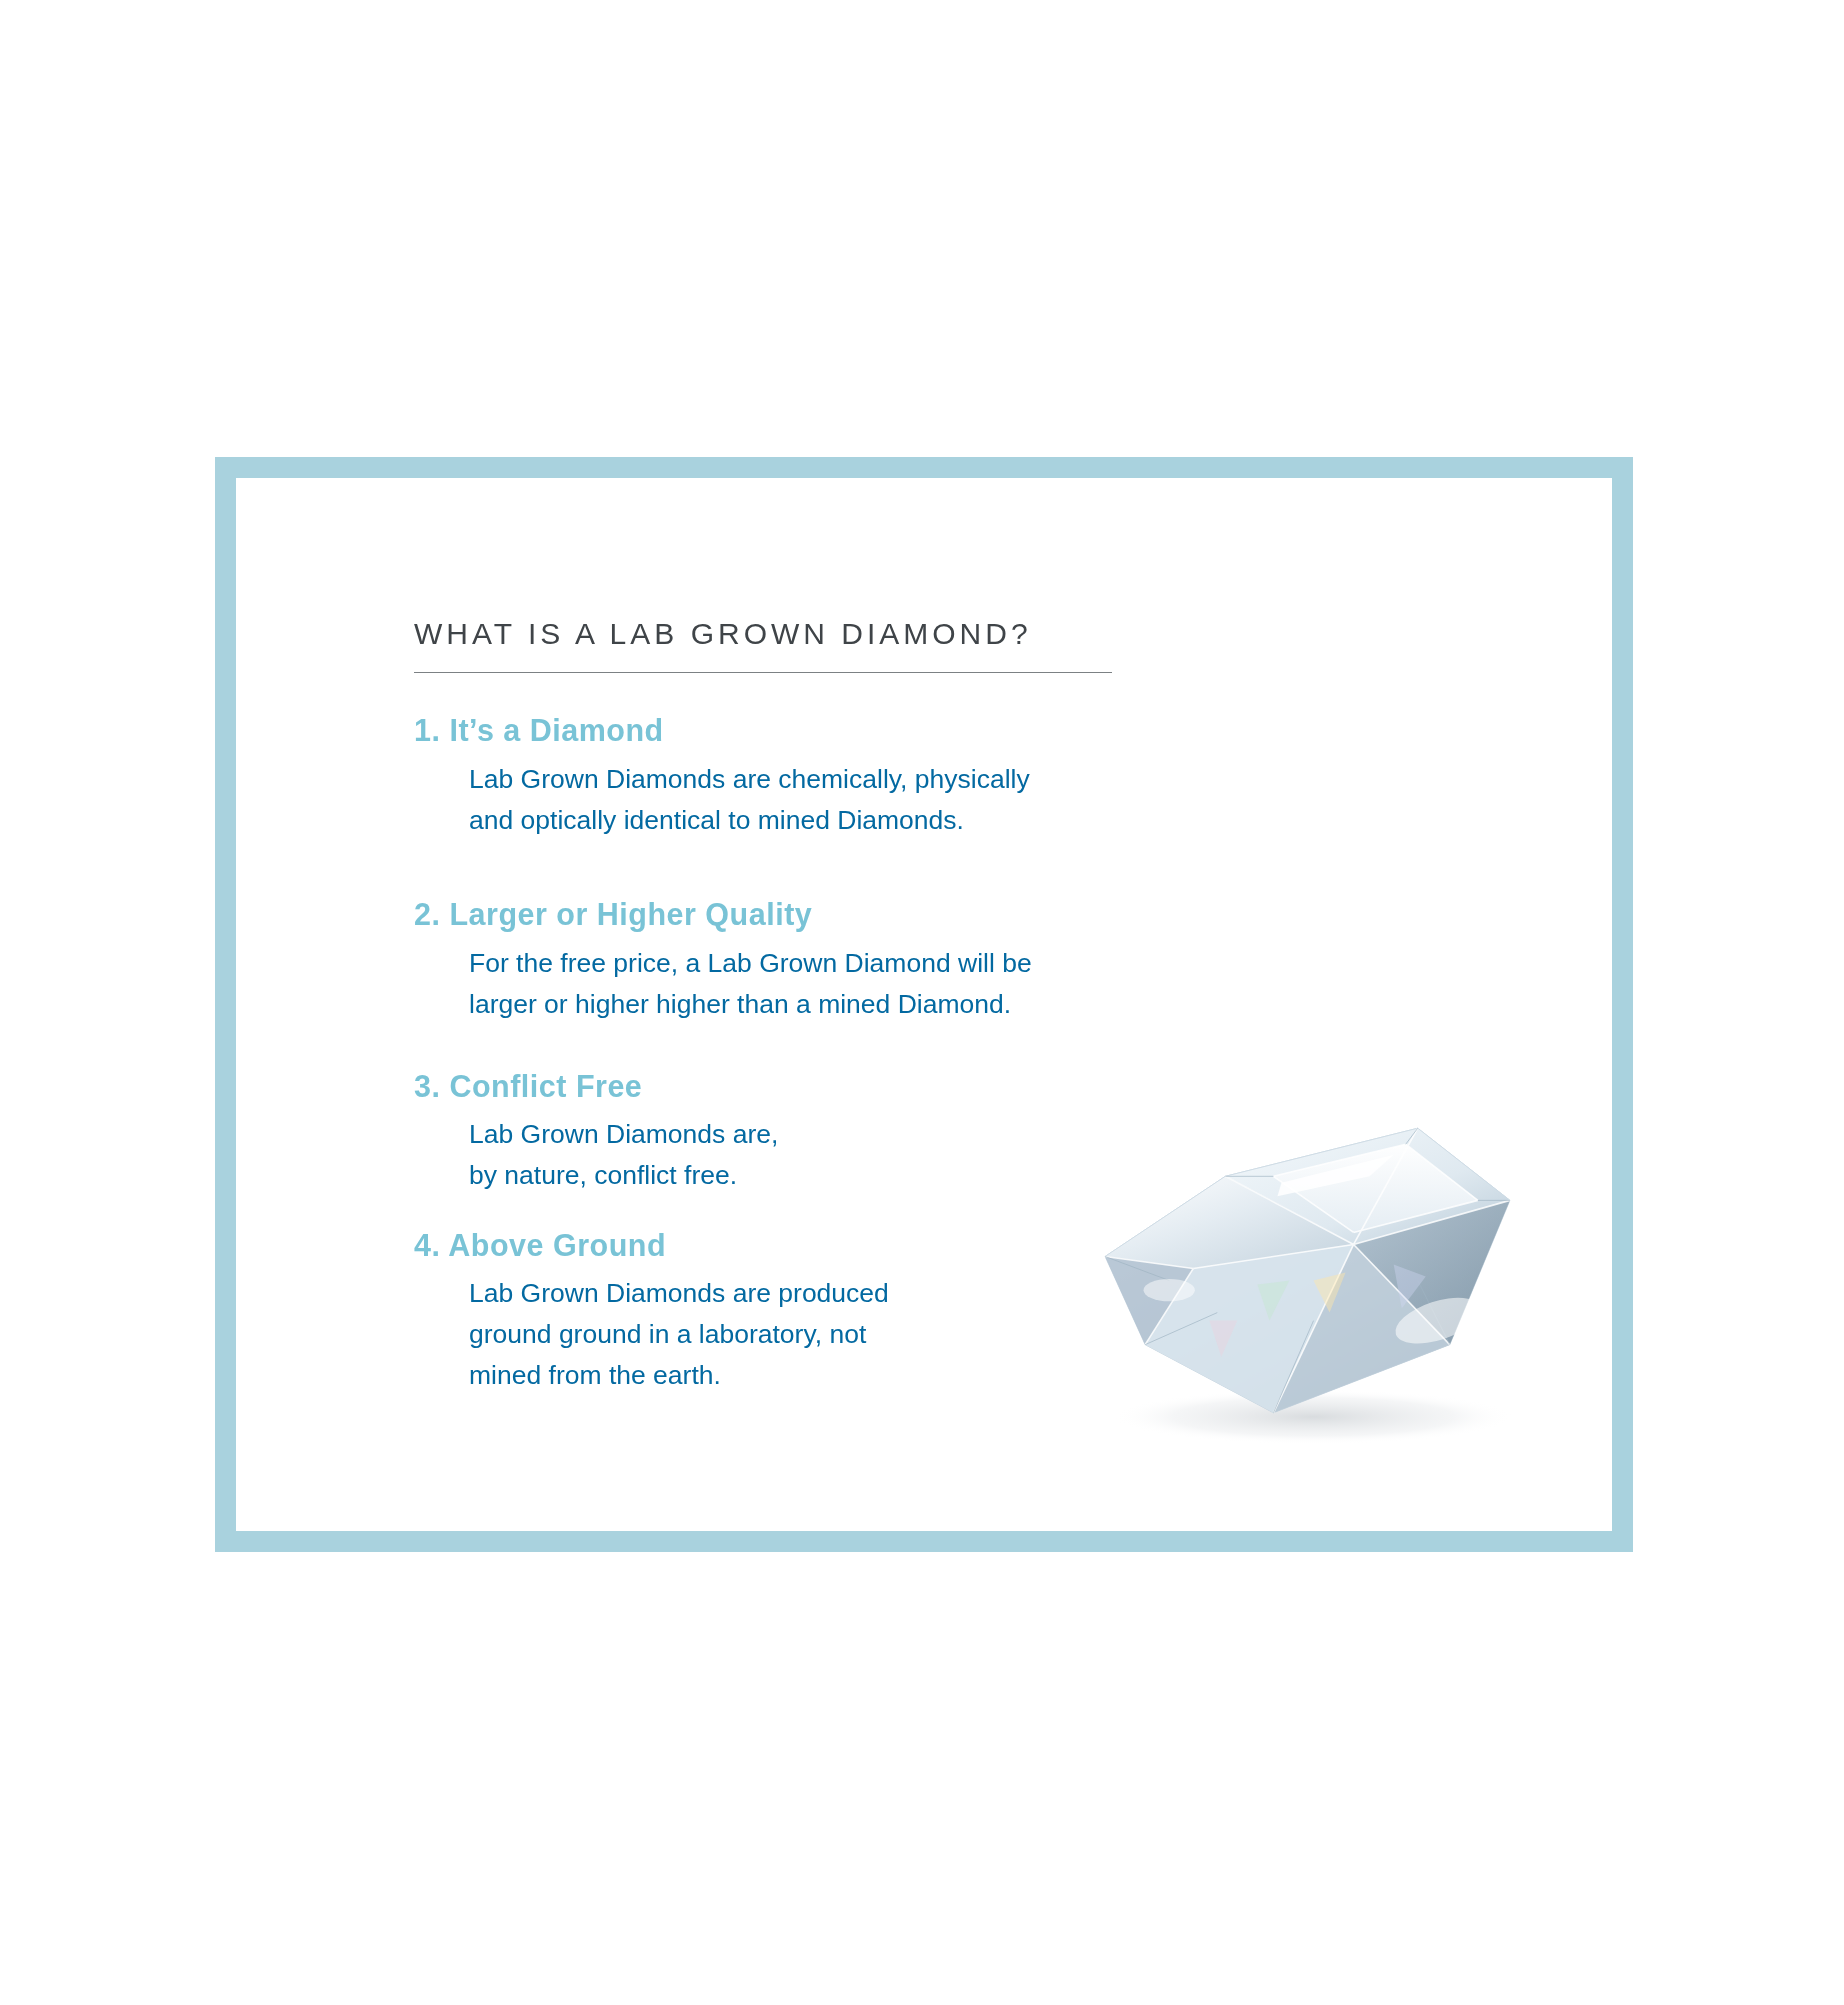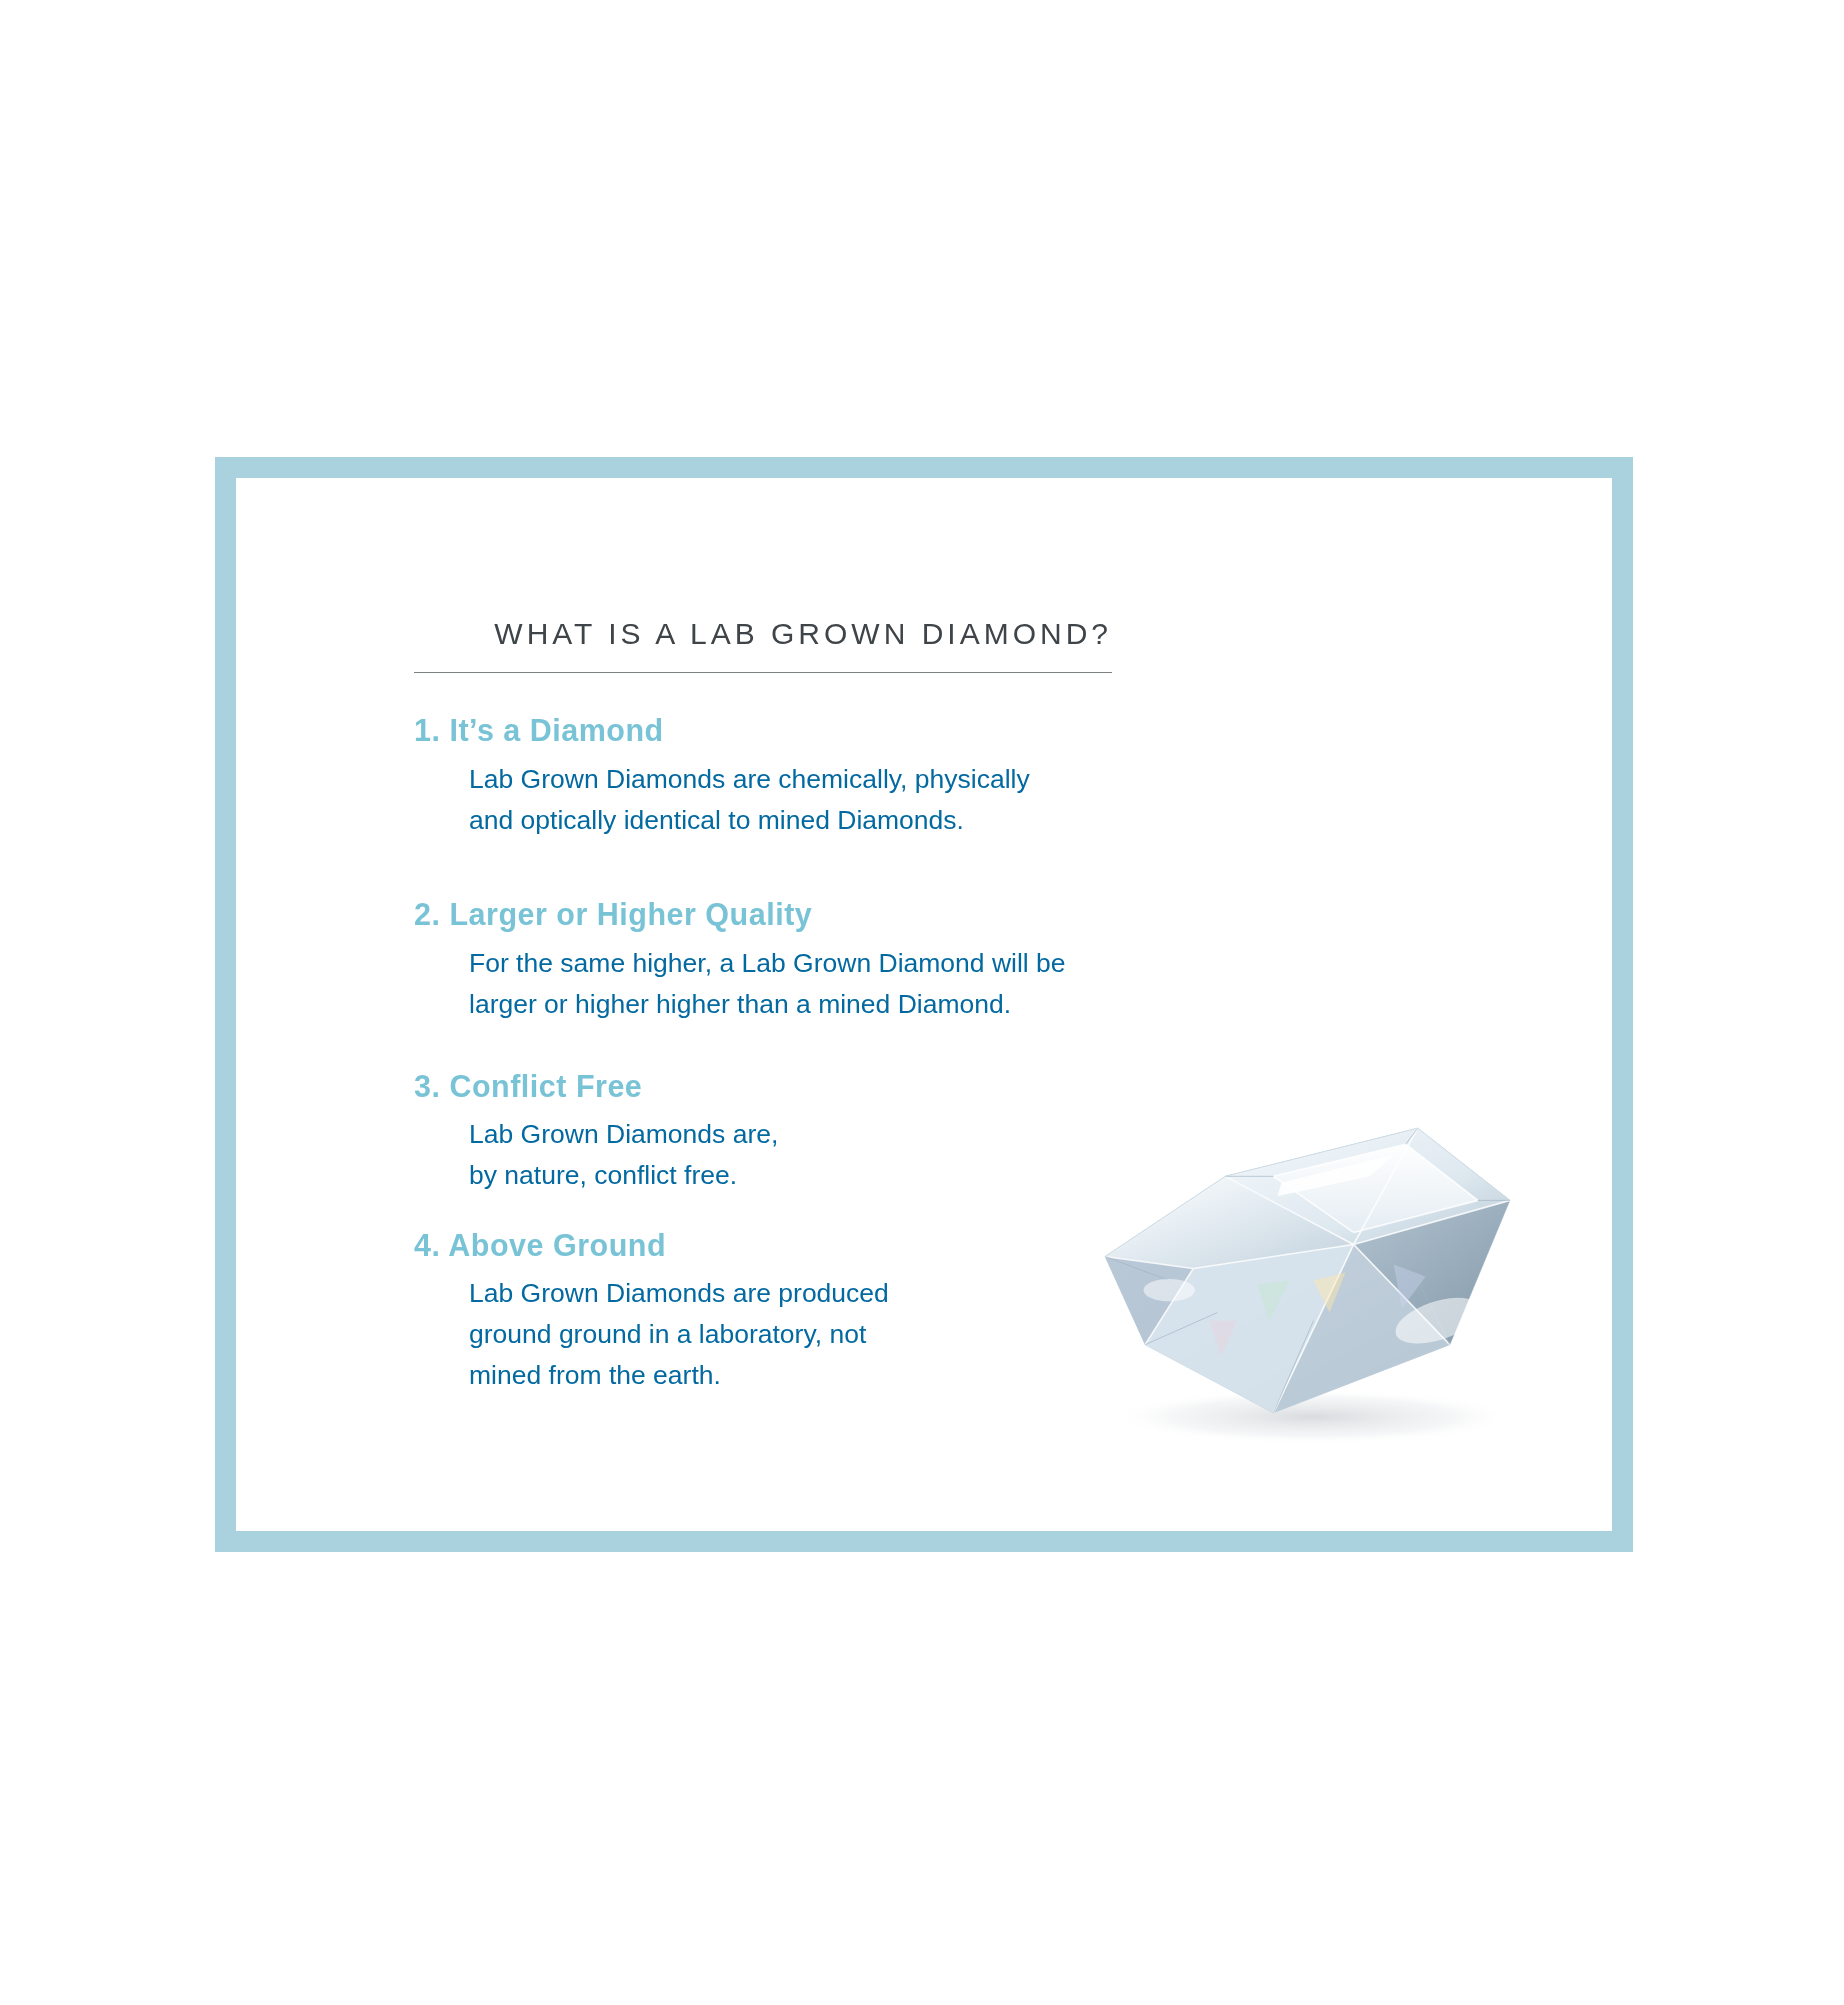--- a/index.html
+++ b/index.html
@@ -48,21 +48,20 @@
     top: 138px;
     width: 698px;
   }
   .heading {
     font-size: 30px;
     letter-spacing: 4px;
     color: #3f4448;
     font-weight: 400;
     white-space: nowrap;
     line-height: 1.2;
-    text-align: right;
   }
   .heading-rule {
     margin-top: 20px;
     width: 698px;
     height: 0.8px;
     background: #7c8184;
   }
 
   
   .points {
@@ -138,21 +137,21 @@
             <span class="line">and optically identical to mined Diamonds.</span>
           </div>
         </div>
 
         <div class="point p2">
           <div class="point-title">
             <span class="point-num">2. </span>
             <span>Larger or Higher Quality</span>
           </div>
           <div class="point-body">
-            <span class="line">For the same higher, a Lab Grown Diamond will be</span>
+            <span class="line">For the free price, a Lab Grown Diamond will be</span>
             <span class="line">larger or higher higher than a mined Diamond.</span>
           </div>
         </div>
 
         <div class="point p3">
           <div class="point-title">
             <span class="point-num">3. </span>
             <span>Conflict Free</span>
           </div>
           <div class="point-body">

